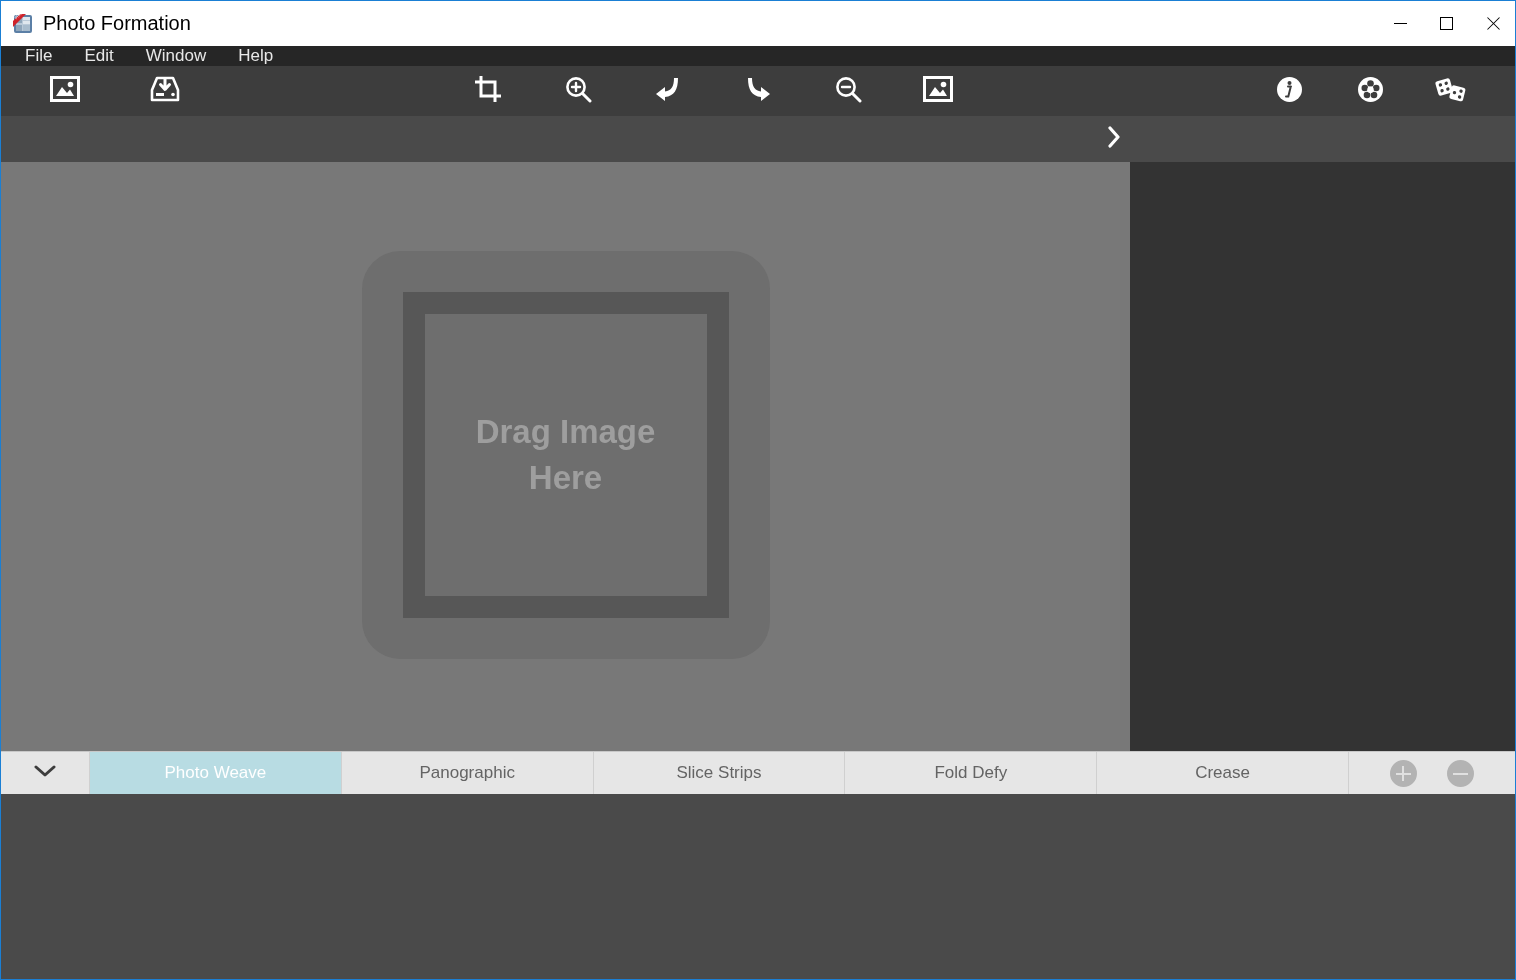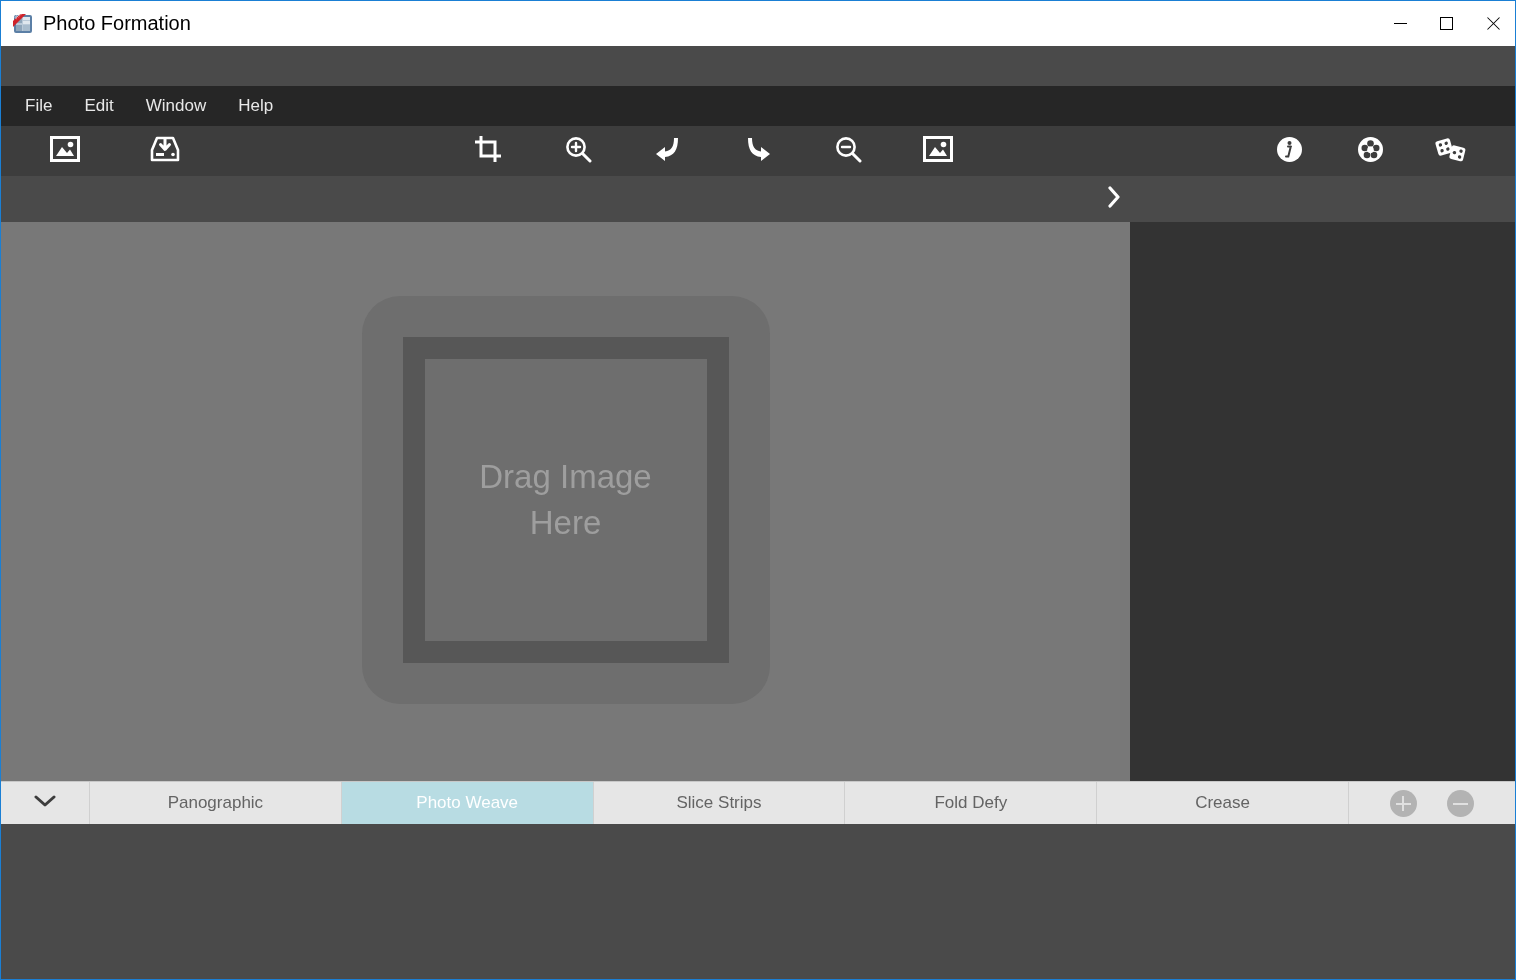--- a/index.html
+++ b/index.html
@@ -43,23 +43,23 @@
   .glyph-close { position: relative; width: 14px; height: 14px; }
   .glyph-close::before, .glyph-close::after {
     content: ""; position: absolute; left: 0; top: 6px;
     width: 17px; height: 1px; background: #000; transform-origin: center;
   }
   .glyph-close::before { transform: rotate(45deg); }
   .glyph-close::after  { transform: rotate(-45deg); }
 
   
   .menubar {
-    height: 40px; background: #262626;
+    height: 20px; background: #262626;
     display: flex; align-items: center;
-    padding-left: 8px; flex: none; margin-top: 40px;
+    padding-left: 8px; flex: none;
   }
   .menu-item {
     color: #e8e8e8; font-size: 17px;
     padding: 4px 16px; cursor: default;
     font-family: "Liberation Sans", sans-serif;
   }
 
   
   .toolbar {
     height: 50px; background: #3d3d3d;
@@ -101,21 +101,21 @@
     border-radius: 38px;
     background: #6e6e6e;
     display: flex; align-items: center; justify-content: center;
     margin-top: -4px;
     cursor: default;
   }
   .dropzone-frame {
     width: 326px; height: 326px;
     border: 22px solid #575757;
     background: #6e6e6e;
-    display: flex; align-items: center; justify-content: center;
+    display: flex; align-items: center; justify-content: center; font-weight: bold;
   }
   .dropzone-text {
     color: #9e9e9e;
     font-size: 33px;
     line-height: 1.38;
     text-align: center;
     font-family: "Liberation Sans", sans-serif;
     white-space: pre-line;
   }
 
@@ -344,22 +344,22 @@
   </div>
 
   <div class="tabbar">
     <div class="tab-collapse">
       <span>
         <svg width="22" height="14" viewBox="0 0 22 14">
           <path d="M2 3 L11 11 L20 3" fill="none" stroke="#3d3d3d" stroke-width="3" stroke-linecap="round" stroke-linejoin="round"></path>
         </svg>
       </span>
     </div>
+    <div class="tab selected">Photo Weave</div>
     <div class="tab">Panographic</div>
-    <div class="tab selected">Photo Weave</div>
     <div class="tab">Slice Strips</div>
     <div class="tab">Fold Defy</div>
     <div class="tab">Crease</div>
     <div class="tab-actions">
       <div class="circ-btn plus"></div>
       <div class="circ-btn"></div>
     </div>
   </div>
 
   <div class="footer"></div>

